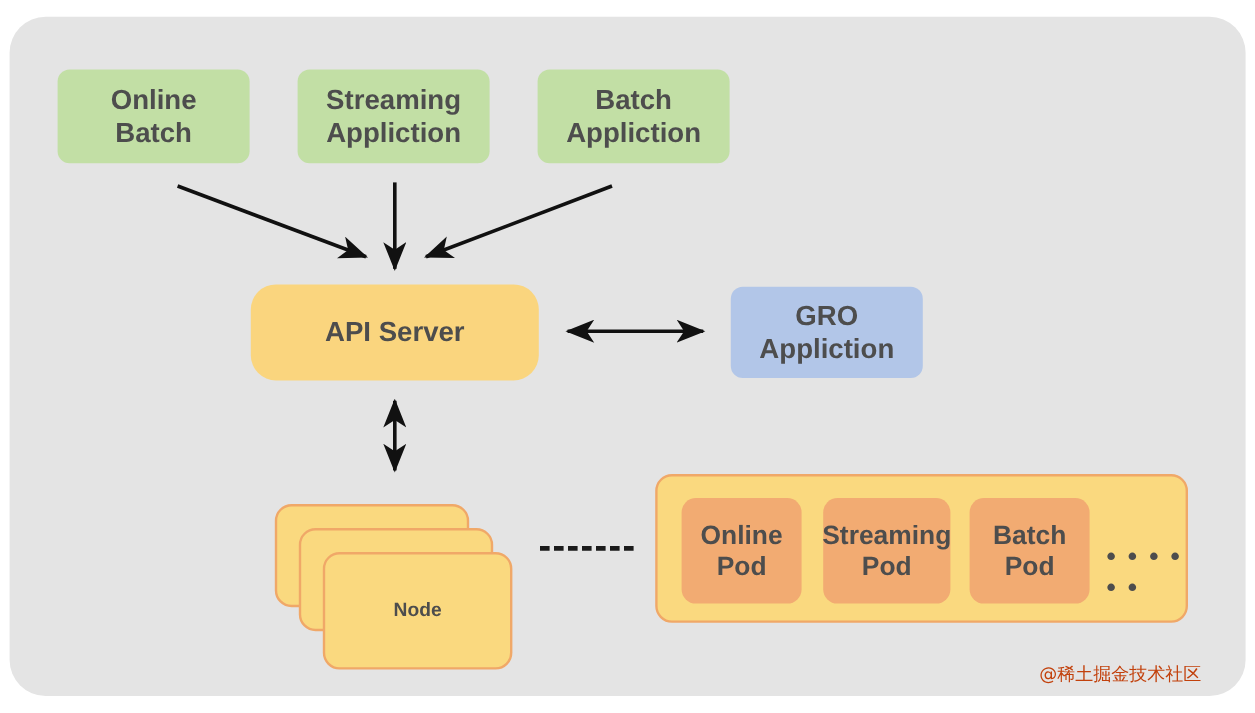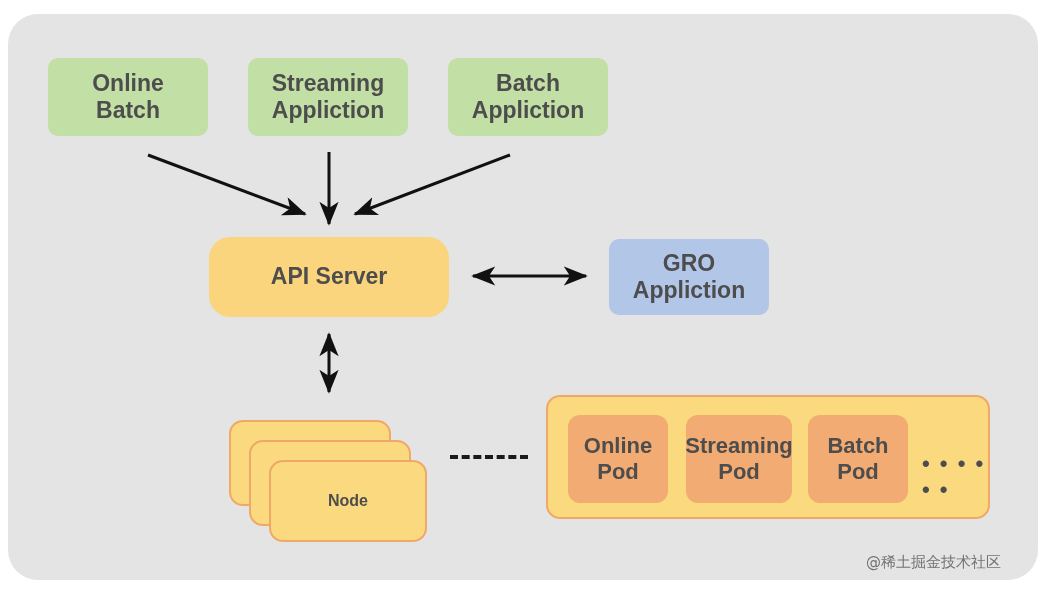--- a/index.html
+++ b/index.html
@@ -97,21 +97,21 @@
   svg.arrows {
     position: absolute;
     left: 0;
     top: 0;
     width: 1046px;
     height: 594px;
     pointer-events: none;
   }
   .watermark {
     position: absolute;
-    color: #737373;
+    color: #c2410c;
     font-size: 15px;
     white-space: nowrap;
     font-family: "DejaVu Sans", "Liberation Sans", sans-serif;
   }
 </style>
 </head>
 <body>
 
 <div id="canvas">
 
@@ -136,21 +136,21 @@
     <span>API Server</span>
   </div>
 
   <div class="node-box blue" style="left:609px; top:239px; width:160px; height:76px; flex-direction:column;align-items:center;">
     <span>GRO</span>
     <span>Appliction</span>
   </div>
 
   <div class="card" style="position:absolute; left:229px; top:420px; width:158px; height:82px;"></div>
   <div class="card" style="position:absolute; left:249px; top:440px; width:158px; height:82px;"></div>
-  <div class="node-box card" style="left:269px; top:460px; width:158px; height:82px;">
+  <div class="node-box card" style="left:269px; top:460px; width:158px; height:98px;">
     <span>Node</span>
   </div>
 
   <div class="dashed" style="left:450px; top:455px; width:78px;"></div>
 
   <div class="pod-wrap" style="left:546px; top:395px; width:444px; height:124px;">
 
     <div class="pod" style="left:20px; top:18px; width:100px; height:88px;"></div>
     <div class="pod" style="left:138px; top:18px; width:106px; height:88px;"></div>
     <div class="pod" style="left:260px; top:18px; width:100px; height:88px;"></div>

